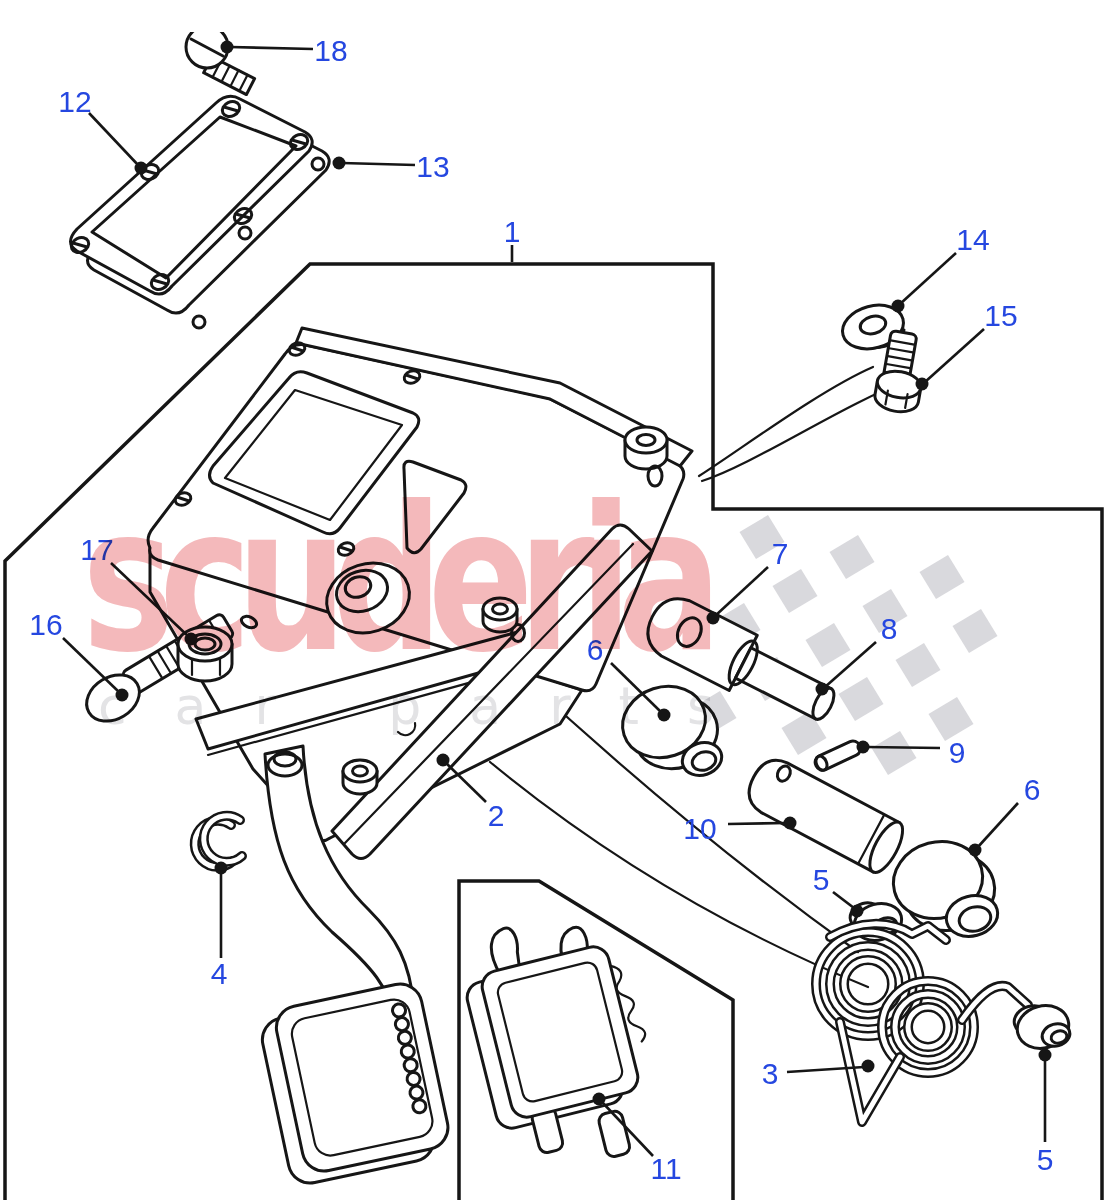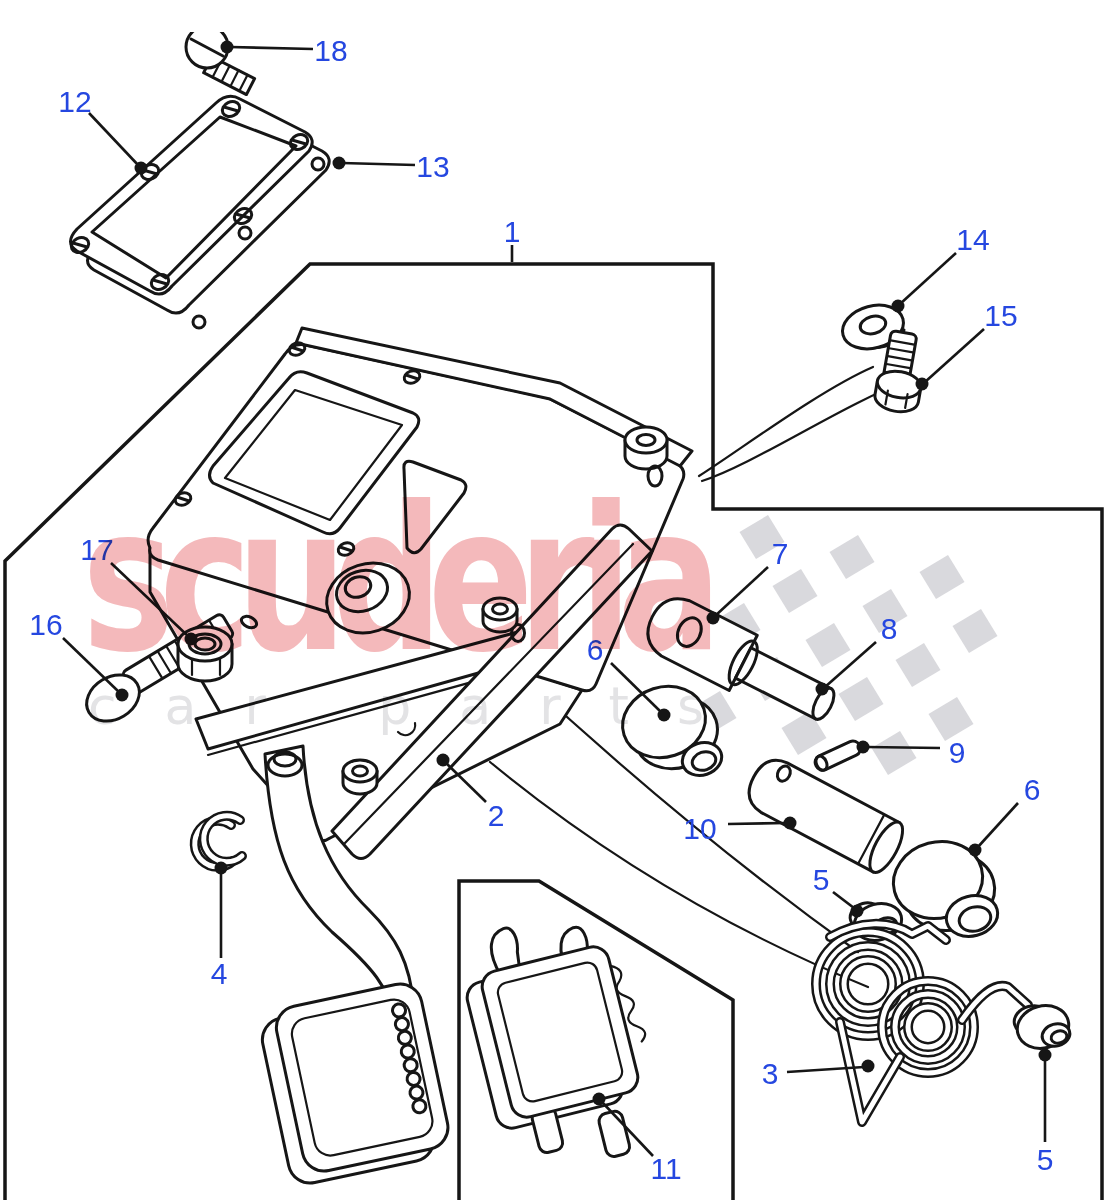--- a/index.html
+++ b/index.html
@@ -413,14 +413,14 @@
         </g>
         <g>
           <polyline points="1045,1110 1045,1027" fill="none" stroke="#161616" stroke-width="2.6"></polyline>
           <circle cx="1045" cy="1023" r="6.5" fill="#161616"></circle>
           <text x="1045" y="1127" fill="#2547e0" font-size="30" font-family="&quot;Liberation Sans&quot;, sans-serif" text-anchor="middle" dominant-baseline="central">5</text>
         </g>
       </g>
   </svg>
 
   <div class="wm-brand" style="color: rgb(244, 185, 187);">scuderia</div>
-  <div class="wm-tag" style="color: rgb(227, 227, 229);">car parts</div>
+  <div class="wm-tag" style="color: rgb(227, 227, 229); padding-left: 10px;">car parts</div>
 </div>
 
 </body></html>

